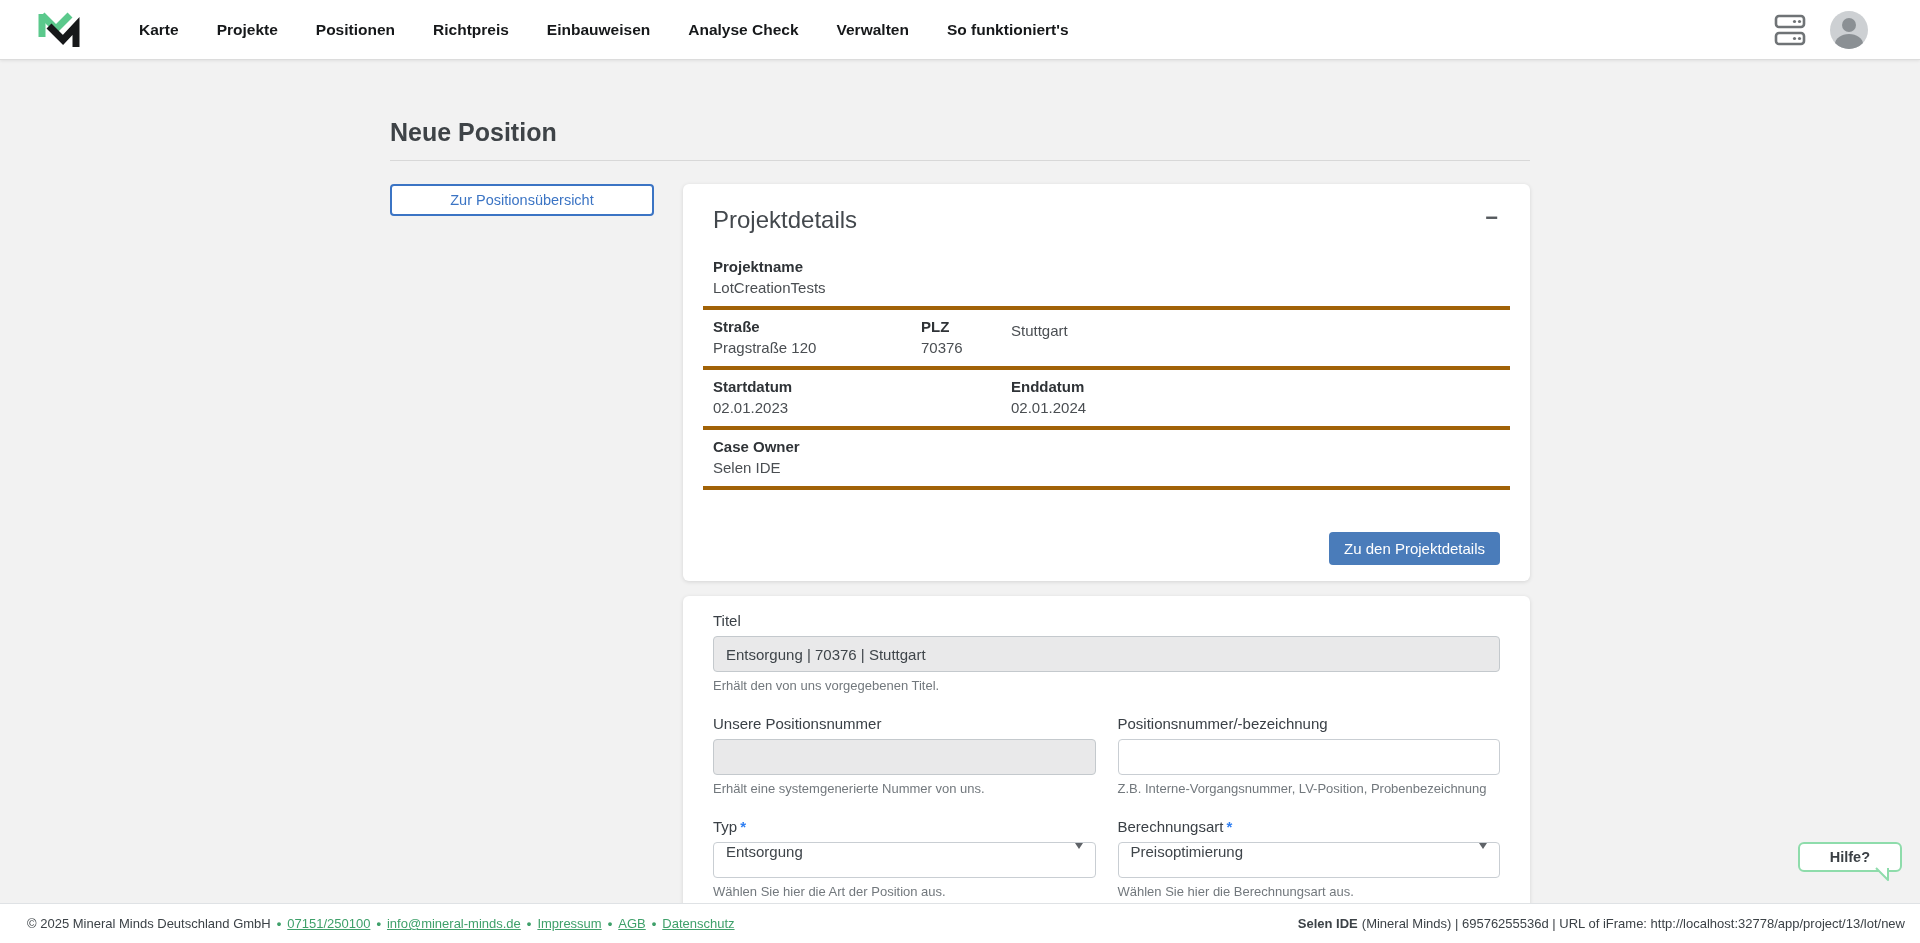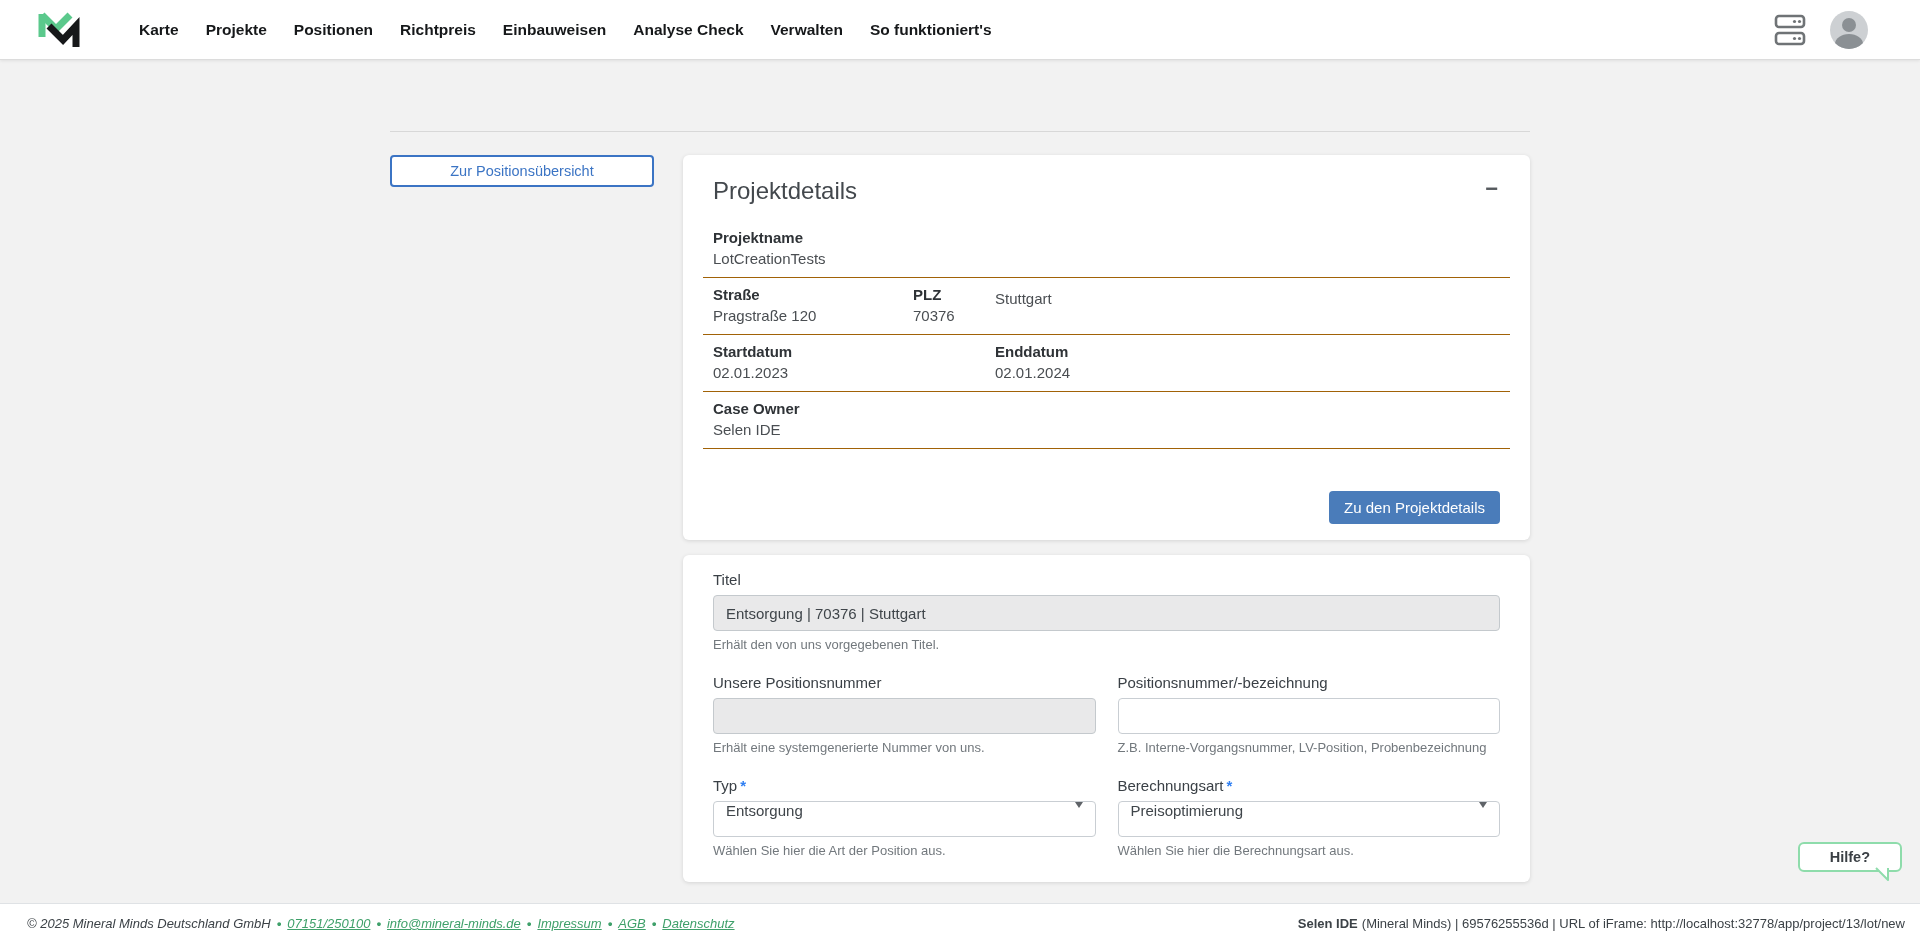--- a/index.html
+++ b/index.html
@@ -15,21 +15,21 @@
   .navbar {
     position: absolute; top: 0; left: 0; width: 1920px; height: 60px;
     background: #ffffff;
     border-bottom: 1px solid #dcdcdc;
     box-shadow: 0 1px 3px rgba(0,0,0,.08);
     display: flex; align-items: center;
     padding: 0 52px 0 36px;
     z-index: 10;
   }
   .logo { width: 46px; height: 46px; margin-right: 57px; display: block; }
-  .nav-items { display: flex; align-items: center; gap: 27px; }
+  .nav-items { display: flex; align-items: center; gap: 38px; }
   .nav-item {
     font-size: 15.5px; font-weight: 600; color: #16181a;
     text-decoration: none; white-space: nowrap; cursor: pointer;
   }
   .nav-right { margin-left: auto; display: flex; align-items: center; gap: 24px; }
   .server-icon { display: block; cursor: pointer; }
   .avatar {
     width: 38px; height: 38px; border-radius: 50%;
     background: #cdd0d3; overflow: hidden; position: relative; cursor: pointer;
   }
@@ -65,22 +65,23 @@
   .card-title-row { display: flex; justify-content: space-between; align-items: flex-start; padding: 0 10px; }
   .card-title { font-size: 24px; font-weight: 400; color: #43484d; }
   .collapse-btn {
     border: none; background: none; font-size: 22px; font-weight: 700;
     color: #55595d; line-height: 16px; cursor: pointer; padding: 4px 2px;
   }
 
   .details-table { margin-top: 16px; }
   .drow {
     display: grid; grid-template-columns: 200px 82px 1fr;
-    border-bottom: 1px solid #a16207;
+    border-bottom: 4px solid #a16207;
     padding: 8px 0 10px;
+    gap: 8px;
   }
   .dcell { padding: 0 10px; }
   .span2 { grid-column: 1 / 3; }
   .span3 { grid-column: 1 / 4; }
   .dlabel { font-size: 15px; font-weight: 700; color: #2f3337; }
   .dvalue { font-size: 15px; color: #4a4e52; margin-top: 4px; }
 
   .card-actions { display: flex; justify-content: flex-end; margin-top: 42px; padding: 0 10px; }
   .btn-primary {
     background: #4a7cba; border: none; border-radius: 4px;
@@ -125,21 +126,21 @@
 
   
   .footer {
     position: absolute; bottom: 0; left: 0; width: 1920px; height: 40px;
     background: #ffffff; border-top: 1px solid #dfe2e5;
     display: flex; align-items: center; justify-content: space-between;
     padding: 0 15px 0 27px;
     font-size: 13px; color: #3c4247;
     z-index: 15;
   }
-  .footer-left { display: flex; align-items: flex-end; white-space: nowrap; font-style: italic; }
+  .footer-left { display: flex; align-items: flex-end; white-space: nowrap; }
   .bullet { color: #3fa06a; margin: 0 6px; font-weight: 700; }
   .footer-link { color: #3fa06a; text-decoration: underline; cursor: pointer; }
   .footer-right { white-space: nowrap; }
   .session-user { font-weight: 700; }
   .session-info { margin-left: 4px; }
 </style>
 </head>
 <body>
 
 <header class="navbar">
@@ -169,20 +170,21 @@
     </svg>
     <div class="avatar">
       <div class="head"></div>
       <div class="body"></div>
     </div>
   </div>
 </header>
 
 <main class="main">
   <div class="container">
+    <h1 class="page-title">Neue Position</h1>
     <hr class="title-rule">
 
     <div class="content-row">
       <div class="left-col">
         <button class="btn-outline">Zur Positionsübersicht</button>
       </div>
 
       <div class="right-col">
 
         <section class="card project-card">

